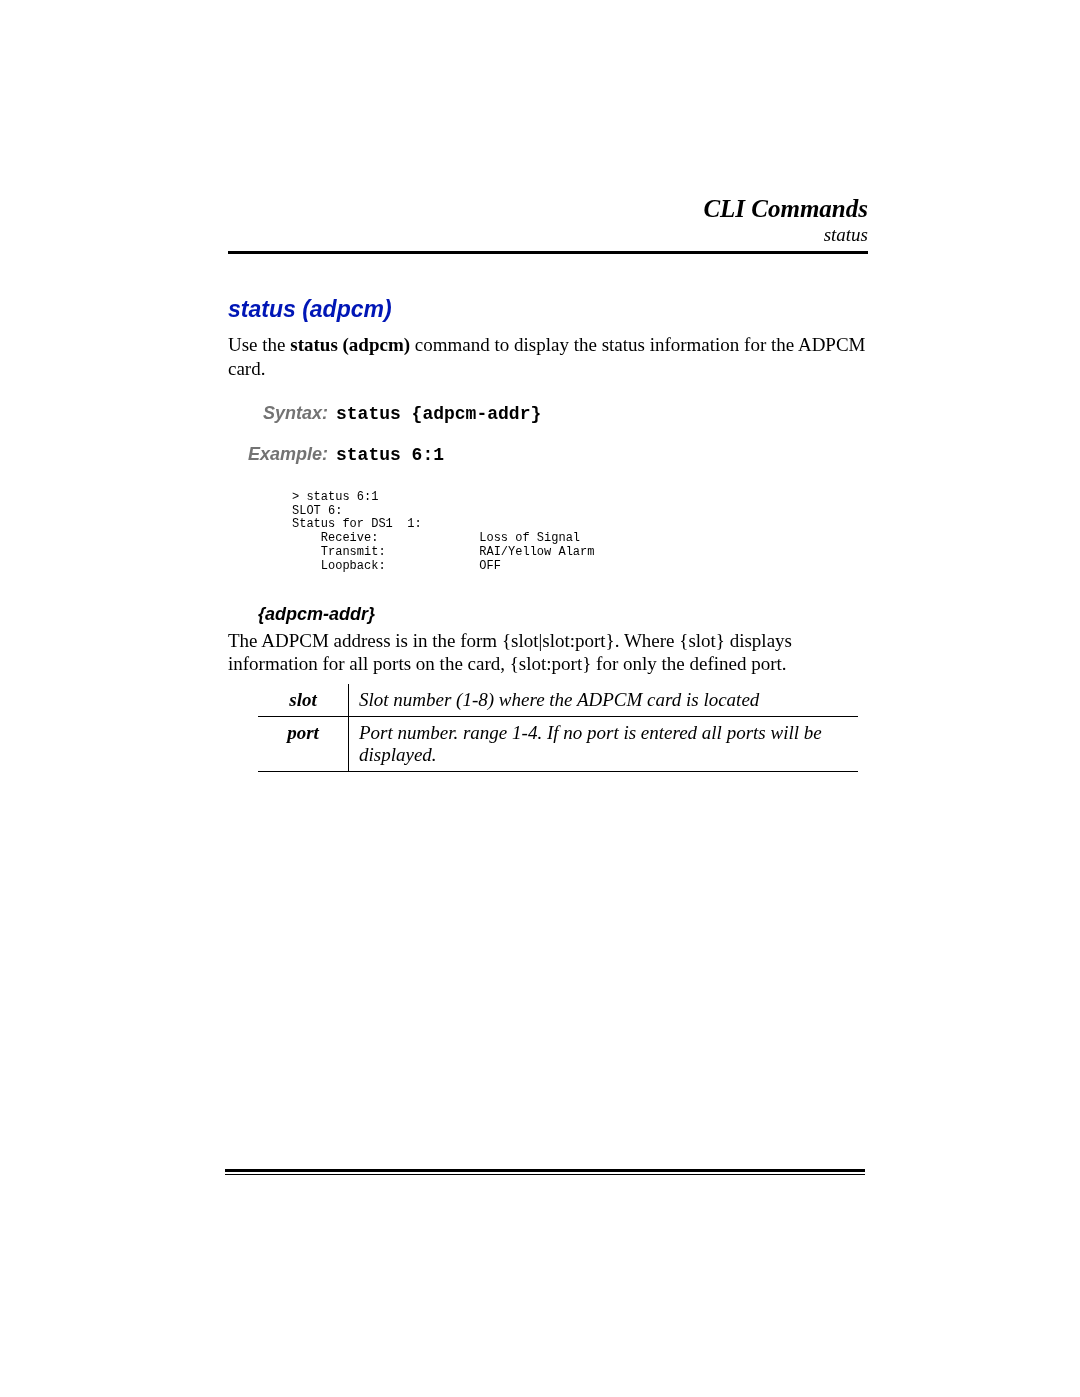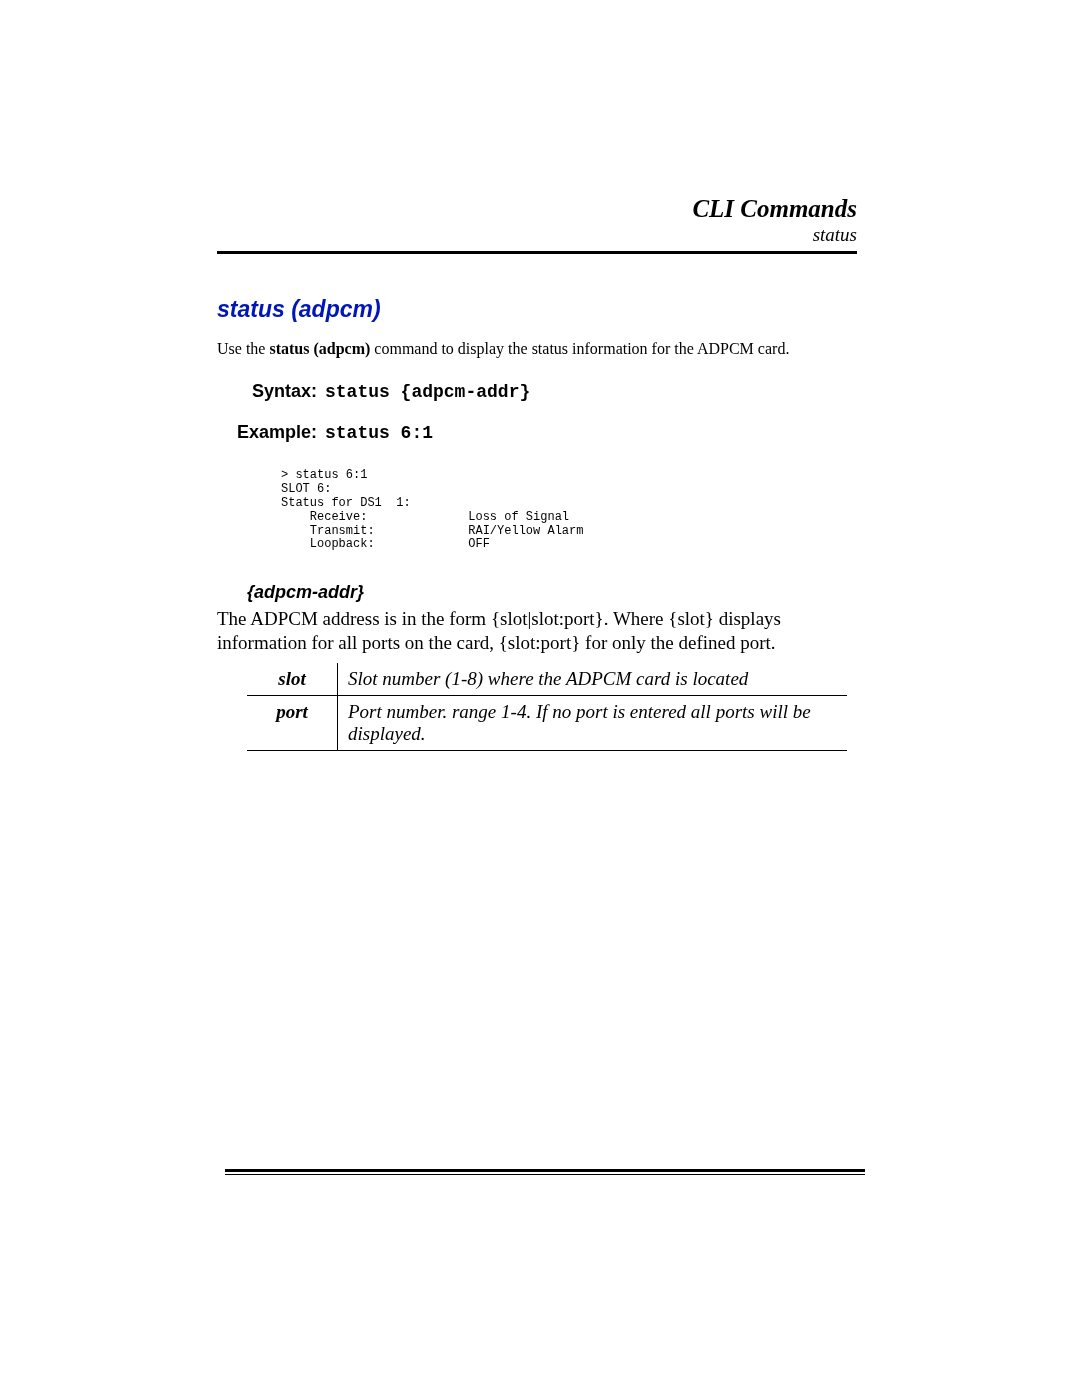--- a/index.html
+++ b/index.html
@@ -9,21 +9,21 @@
   }
   body {
     width: 1080px;
     height: 1397px;
     position: relative;
     font-family: "Times New Roman", Times, serif;
     color: #000;
   }
   .page {
     position: absolute;
-    left: 217px;
+    left: 228px;
     top: 195px;
     width: 640px;
   }
   .header-block {
     text-align: right;
   }
   .chapter-title {
     font-style: italic;
     font-weight: bold;
     font-size: 25px;
@@ -47,38 +47,39 @@
   }
   .cmd-heading {
     color: #0016b6;
     font-family: Arial, Helvetica, sans-serif;
     font-weight: bold;
     font-style: italic;
     font-size: 23px;
     margin-top: 42px;
   }
   .body-text {
-    font-size: 16px;
-    margin-top: 16px;
+    font-size: 19px;
+    margin-top: 10px;
     line-height: 1.25;
   }
   .syntax-block {
     margin-top: 22px;
     margin-left: 20px;
   }
   .syntax-row, .example-row {
     display: flex;
     align-items: baseline;
   }
   .syntax-label, .example-label {
     width: 80px;
     text-align: right;
-    color: #000000;
+    color: #737373;
     font-family: Arial, Helvetica, sans-serif;
     font-weight: bold;
+    font-style: italic;
     font-size: 18px;
     margin-right: 8px;
   }
   .mono {
     font-family: "Courier New", Courier, monospace;
     font-size: 18px;
   }
   .mono.bold {
     font-weight: bold;
   }

